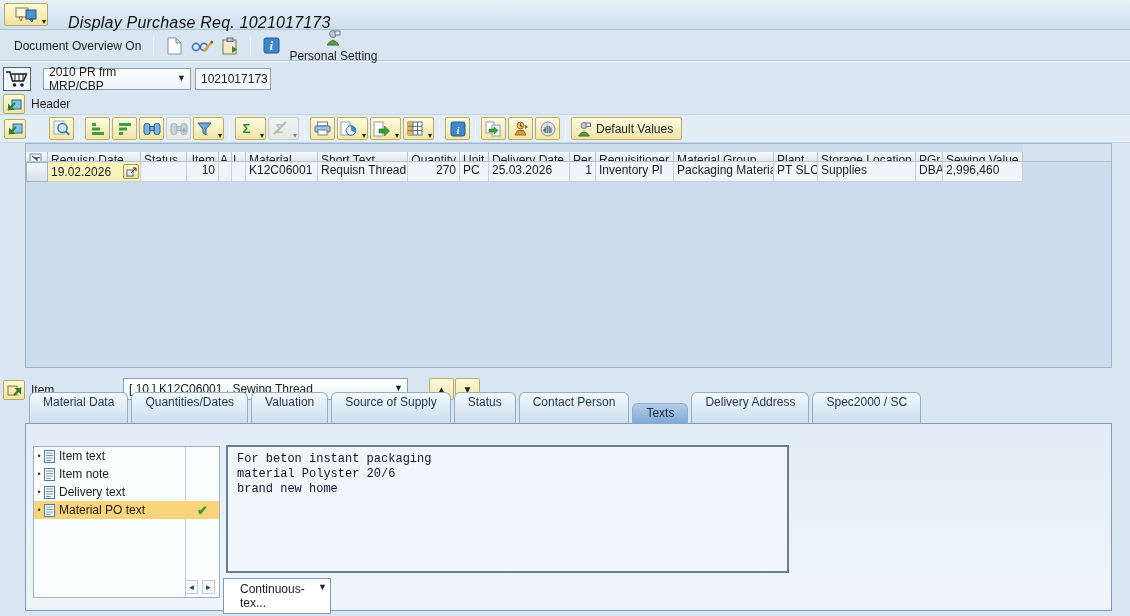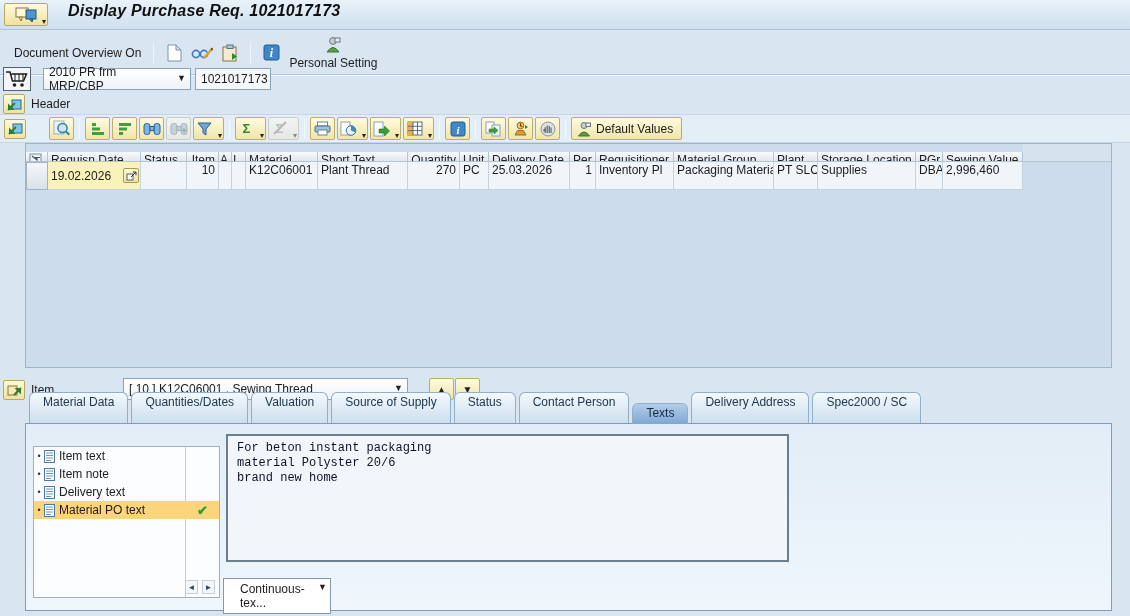--- a/index.html
+++ b/index.html
@@ -10,24 +10,24 @@
     font-size:12px; color:#1c1c1c;
     background:#d9e6f2;
   }
   
   .titlebar { position:absolute; left:0; top:0; width:1130px; height:30px;
     background:linear-gradient(#e9f2f9,#cedfee); border-bottom:1px solid #aec2d6; }
   .svc-btn { position:absolute; left:4px; top:3px; width:44px; height:23px;
     background:linear-gradient(#fdfad8,#f0e3a0); border:1px solid #b9a864; border-radius:2px;
     display:flex; align-items:center; justify-content:center; }
   .svc-btn .caret { position:absolute; right:1px; bottom:-1px; font-size:8px; color:#222; }
-  .page-title { position:absolute; left:68px; top:2px; font-size:16px; font-weight:bold;
+  .page-title { position:absolute; left:68px; top:14px; font-size:16px; font-weight:normal;
     font-style:italic; color:#111; letter-spacing:.2px; }
   
-  .app-toolbar { position:absolute; left:0; top:31px; width:1130px; height:44px;
+  .app-toolbar { position:absolute; left:0; top:31px; width:1130px; height:30px;
     background:#d9e6f2; border-bottom:1px solid #b0c4d8; box-shadow:0 1px 0 #f0f6fb;
     display:flex; align-items:center; }
   .txt-btn { padding:2px 6px; margin-left:8px; color:#1c1c1c; cursor:default; }
   .flat-ibtn { width:26px; height:24px; display:flex; align-items:center; justify-content:center; margin:0 1px; }
   .vsep { width:1px; height:20px; background:#a9bccd; border-right:1px solid #eef4f9; margin:0 6px; }
   .ps-btn { display:flex; align-items:center; gap:3px; padding:2px 4px;flex-direction:column; }
   
   .doc-row { position:absolute; left:0; top:66px; width:1130px; height:26px; display:flex; align-items:center; }
   .cart-box { width:28px; height:24px; margin-left:3px; display:flex; align-items:center; justify-content:center;
     border:1px solid #55616d; background:#f2f6fa; }
@@ -59,21 +59,21 @@
   .sum-glyph { font-weight:bold; font-size:13px; color:#2f8a31; line-height:13px; }
   .sum-glyph.gray { color:#8a949c; }
   .slash { position:absolute; left:4px; top:3px; width:14px; height:14px; }
   
   .grid { position:absolute; left:25px; top:143px; width:1087px; height:225px;
     background:#ccdcec; border:1px solid #9db4c9; }
   .thead { display:flex; height:18px; }
   .th { background:linear-gradient(#f7fafc,#dfe8ef); border-right:1px solid #b6c4d0;
     border-bottom:1px solid #b6c4d0; padding:1px 3px; white-space:nowrap; overflow:hidden; color:#222;margin-top:8px; }
   .th-fill { flex:1; background:#d6e2ee; border-bottom:1px solid #b6c4d0; }
-  .trow { display:flex; height:28px; }
+  .trow { display:flex; height:20px; }
   .td { background:#f0f5f9; border-right:1px solid #c6d2dd; border-bottom:1px solid #c6d2dd;
     padding:1px 3px; white-space:nowrap; overflow:hidden; }
   .td.rowsel { background:linear-gradient(#f4f7fa,#d8e1e9); border:1px solid #a2b4c4; }
   .num { text-align:right; }
   .c0{width:22px}.c1{width:93px}.c2{width:46px}.c3{width:32px}.c4{width:13px;padding:1px 1px}
   .c5{width:14px;padding:1px 1px}.c6{width:72px}.c7{width:90px}.c8{width:52px}.c9{width:29px}
   .c10{width:81px}.c11{width:26px}.c12{width:78px}.c13{width:100px}.c14{width:44px}
   .c15{width:98px}.c16{width:27px}.c17{width:80px}
   .td.datecell { background:#f9f3bb; display:flex; align-items:center; position:relative; padding-right:1px; }
   .td.datecell .dval { flex:1; }
@@ -106,21 +106,21 @@
   .list-header .h2 { width:33px; padding-left:3px; color:#222; }
   .lrow { height:18px; display:flex; align-items:center; position:relative; }
   .lrow .bullet { width:10px; text-align:center; font-size:9px; color:#333; }
   .lrow .lbl { margin-left:4px; }
   .lrow.selected { background:#fcd47c; }
   .lrow .acell { position:absolute; right:0; width:33px; text-align:center; }
   .check { color:#2f9e3f; font-size:13px; font-weight:bold; }
   .hscroll { position:absolute; right:4px; bottom:3px; display:flex; gap:4px; }
   .sc-arr { width:13px; height:14px; display:flex; align-items:center; justify-content:center;
     font-size:8px; color:#33475a; background:#f3f7fa; border:1px solid #c3ced9; }
-  .editor { position:absolute; left:200px; top:10px; width:563px; height:128px;
+  .editor { position:absolute; left:200px; top:21px; width:563px; height:128px;
     background:#f0f6fa; border:2px solid #6b7e8e; padding:5px 9px;
     font-family:"Liberation Mono","DejaVu Sans Mono",monospace; font-size:12px; line-height:15px;
     white-space:pre; color:#10102a; }
   .fmt-dd { position:absolute; left:197px; top:154px; width:108px; height:36px;
     background:#fff; border:1px solid #7f99b0; display:flex; align-items:center; padding:0 16px 0 16px; }
   .fmt-dd .dd-arrow { position:absolute; right:3px; top:3px; font-size:9px; color:#222; }
   svg { display:block; }
 </style>
 </head>
 <body>
@@ -385,21 +385,21 @@
           <rect x="1" y="3" width="6" height="6" fill="#fff" stroke="#55616d"></rect>
           <path d="M5 6 L10 1 M10 1 h-3.2 M10 1 v3.2" stroke="#333" fill="none"></path>
         </svg>
       </span>
     </div>
     <div class="td c2"></div>
     <div class="td c3 num">10</div>
     <div class="td c4"></div>
     <div class="td c5"></div>
     <div class="td c6">K12C06001</div>
-    <div class="td c7">Plant Thread</div>
+    <div class="td c7">Requisn Thread</div>
     <div class="td c8 num">270</div>
     <div class="td c9">PC</div>
     <div class="td c10">25.03.2026</div>
     <div class="td c11 num">1</div>
     <div class="td c12">Inventory Pl</div>
     <div class="td c13">Packaging Material</div>
     <div class="td c14">PT SLCI</div>
     <div class="td c15">Supplies</div>
     <div class="td c16">DBA</div>
     <div class="td c17">2,996,460</div>

